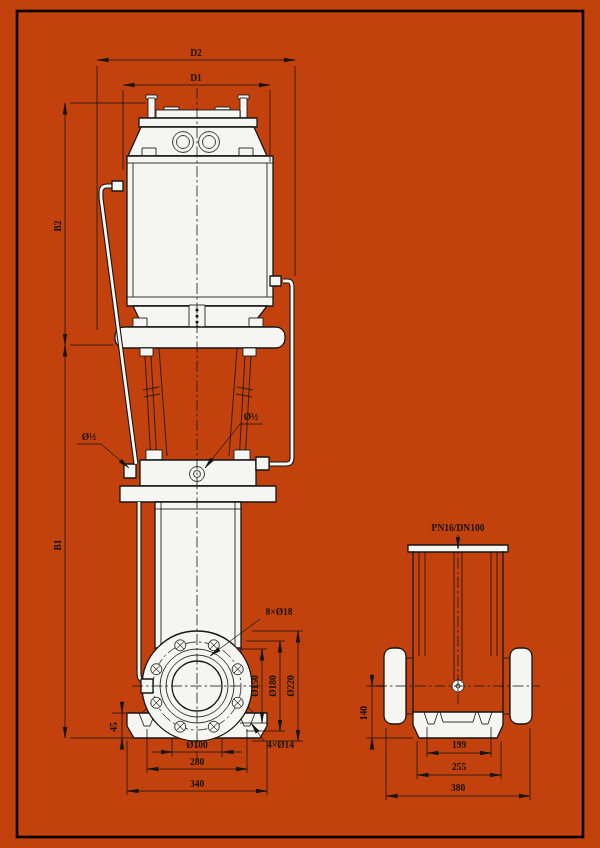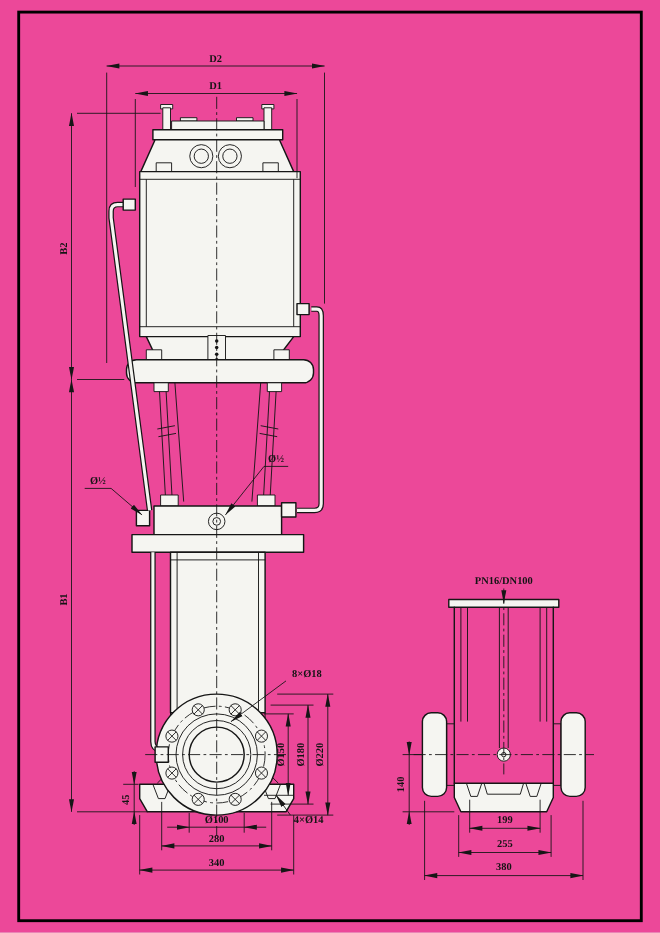--- a/index.html
+++ b/index.html
@@ -1,16 +1,16 @@
 <!DOCTYPE html>
 <html><head>
 <meta charset="utf-8">
 <style>
   html,body{margin:0;padding:0;background:#e9e9e6;}
-  .page{width:600px;height:848px;background:#ec4899;position:relative;margin:0 auto;
+  .page{width:600px;height:848px;background:#c2410c;position:relative;margin:0 auto;
         font-family:"Liberation Serif", serif;}
   svg{display:block;}
   .ol{stroke:#161616;stroke-width:1.3;fill:none;stroke-linejoin:round;stroke-linecap:round;}
   .tl{stroke:#161616;stroke-width:0.85;fill:none;stroke-linejoin:round;}
   .dim{stroke:#161616;stroke-width:0.8;fill:none;}
   .cl{stroke:#161616;stroke-width:0.8;fill:none;stroke-dasharray:11 3 2.5 3;}
   .fw{fill:#f5f5f1;}
   .nf{fill:none;}
   .pipe-o{stroke:#161616;stroke-width:5;fill:none;}
   .pipe-i{stroke:#f5f5f1;stroke-width:2.8;fill:none;}

